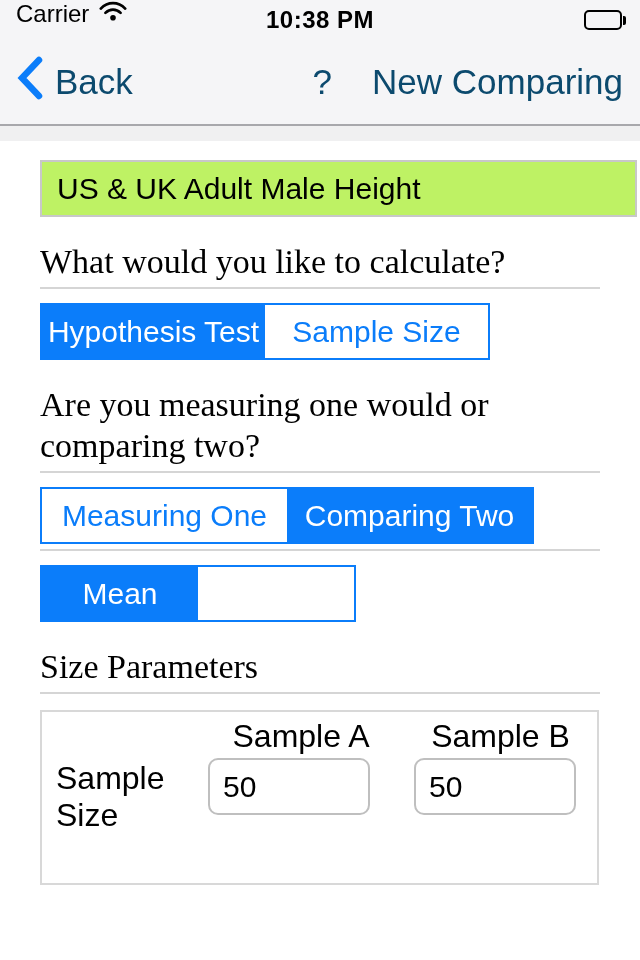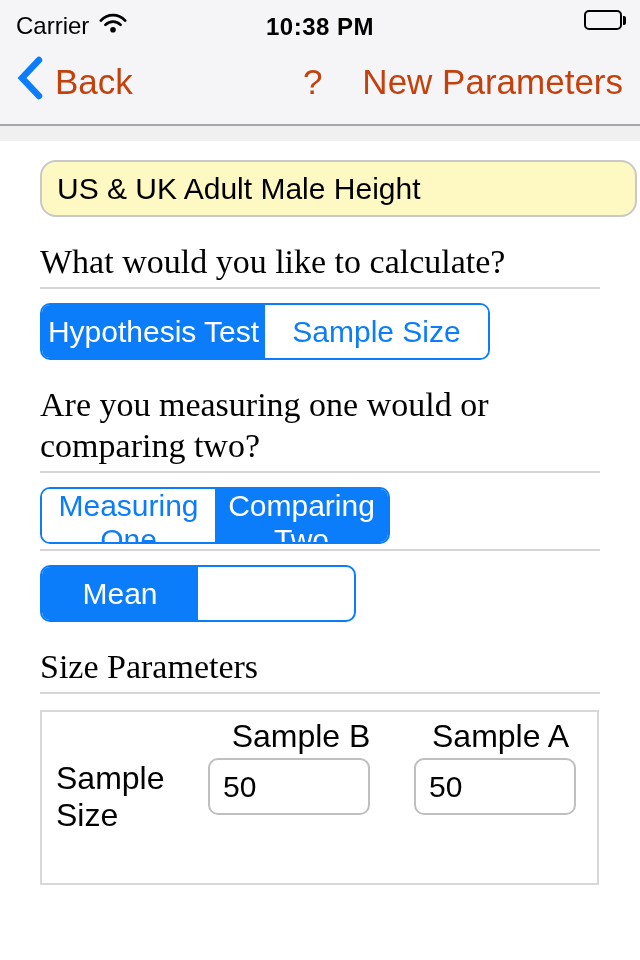--- a/index.html
+++ b/index.html
@@ -1,60 +1,60 @@
 <!DOCTYPE html>
 <html><head>
 <meta charset="utf-8">
 <style>
   * { margin:0; padding:0; box-sizing:border-box; }
   html,body { width:640px; height:960px; overflow:hidden; background:#fff;
               font-family:"Liberation Sans", sans-serif; color:#000; }
 
   
   .status-bar { height:40px; background:#f5f5f7; position:relative;
-                display:flex; align-items:flex-end; font-size:24px; }
+                display:flex; align-items:flex-start; font-size:24px; }
   .status-left { display:flex; align-items:center; gap:10px; padding-left:16px; }
   .status-time { position:absolute; left:50%; top:50%; transform:translate(-50%,-50%);
-                 font-weight:600; letter-spacing:.5px;margin-top:7px; }
+                 font-weight:600; letter-spacing:.5px; }
   .status-right { position:absolute; right:14px; top:50%; transform:translateY(-50%);
                   display:flex; align-items:center; }
   .battery-body { width:38px; height:20px; border:2px solid #000; border-radius:5px;
                   padding:2px; }
   .battery-fill { width:100%; height:100%; background:#000; border-radius:2px; }
   .battery-cap  { width:3px; height:9px; background:#000; border-radius:0 2px 2px 0;
                   margin-left:1px; }
 
   
   .nav-bar { height:86px; background:#f5f5f7; border-bottom:2px solid #a8a8ac;
              display:flex; align-items:center; justify-content:space-between;
-             font-size:35px; color:#c2410c; }
+             font-size:35px; color:#0c4a6e; }
   .back-button { display:flex; align-items:center; gap:12px; padding-left:16px;
                  cursor:pointer; }
   .nav-right { display:flex; align-items:center; gap:40px; padding-right:17px; }
   .subband { height:15px; background:#f0f0f1; }
 
   
   .content { padding:0 40px; }
 
   .name-field { display:block; margin-top:19px; width:597px; height:57px;
-                border:2px solid #c8c8c8; border-radius:16px; padding:0 15px;
+                border:2px solid #c8c8c8; border-radius:0; padding:0 15px;
                 font-size:30px; font-family:"Liberation Sans", sans-serif;
-                background:#fef9c3; color:#000; outline:none; }
+                background:#bef264; color:#000; outline:none; }
 
   .question { margin-top:24px; font-size:34px; font-weight:400; line-height:41px;font-family:Liberation Serif, serif; }
   hr { height:0; border:none; border-top:2px solid #d5d5d5; margin-top:5px; }
 
   .seg-control { margin-top:14px; height:57px; border:2px solid #0b7dfa;
-                 border-radius:10px; overflow:hidden; display:flex; }
+                 border-radius:0; overflow:hidden; display:flex; }
   .seg-control button { width:50%; height:100%; border:none; background:#fff;
                         color:#0b7dfa; font-size:30px; cursor:pointer;
                         font-family:"Liberation Sans", sans-serif; }
   .seg-control button.selected { background:#0b7dfa; color:#fff; }
   .seg-q1 { width:450px; }
-  .seg-q2 { width:350px; }
+  .seg-q2 { width:494px; }
   .seg-q3 { width:316px;flex-direction:column; }
 
   
   .param-table { margin-top:16px; width:559px; height:175px;
                  border:2px solid #d8d8d8;
                  display:grid; grid-template-columns:156px 206px 1fr;
                  grid-template-rows:44px 1fr; }
   .pt-header { font-size:32px; text-align:center; padding-top:6px; }
   .pt-rowlabel { font-size:32px; line-height:37px; padding:4px 0 0 14px; }
   .pt-cell { padding-top:2px; }
@@ -92,21 +92,21 @@
   <div class="back-button">
     <span class="icon">
       <svg width="27" height="44" viewBox="0 0 27 44">
         <path d="M23 4 L6 22 L23 40" fill="none" stroke="#0b7dfa" stroke-width="6.5" stroke-linecap="round" stroke-linejoin="miter"></path>
       </svg>
     </span>
     <span>Back</span>
   </div>
   <div class="nav-right">
     <span style="cursor:pointer;">?</span>
-    <span>New Parameters</span>
+    <span>New Comparing</span>
   </div>
 </div>
 <div class="subband"></div>
 
 <div class="content">
 
   <input class="name-field" type="text" value="US &amp; UK Adult Male Height" style="">
 
   <div class="question">What would you like to calculate?</div>
   <hr>
@@ -125,22 +125,22 @@
   <hr>
   <div class="seg-control seg-q3">
     <button class="selected">Mean</button>
   </div>
 
   <div class="question">Size Parameters</div>
   <hr>
 
   <div class="param-table">
     <div class="pt-header"></div>
+    <div class="pt-header">Sample A</div>
     <div class="pt-header">Sample B</div>
-    <div class="pt-header">Sample A</div>
 
     <div class="pt-rowlabel">Sample Size</div>
     <div class="pt-cell">
       <input class="pt-input" type="text" value="50" style="">
     </div>
     <div class="pt-cell">
       <input class="pt-input" type="text" value="50" style="">
     </div>
   </div>
 

